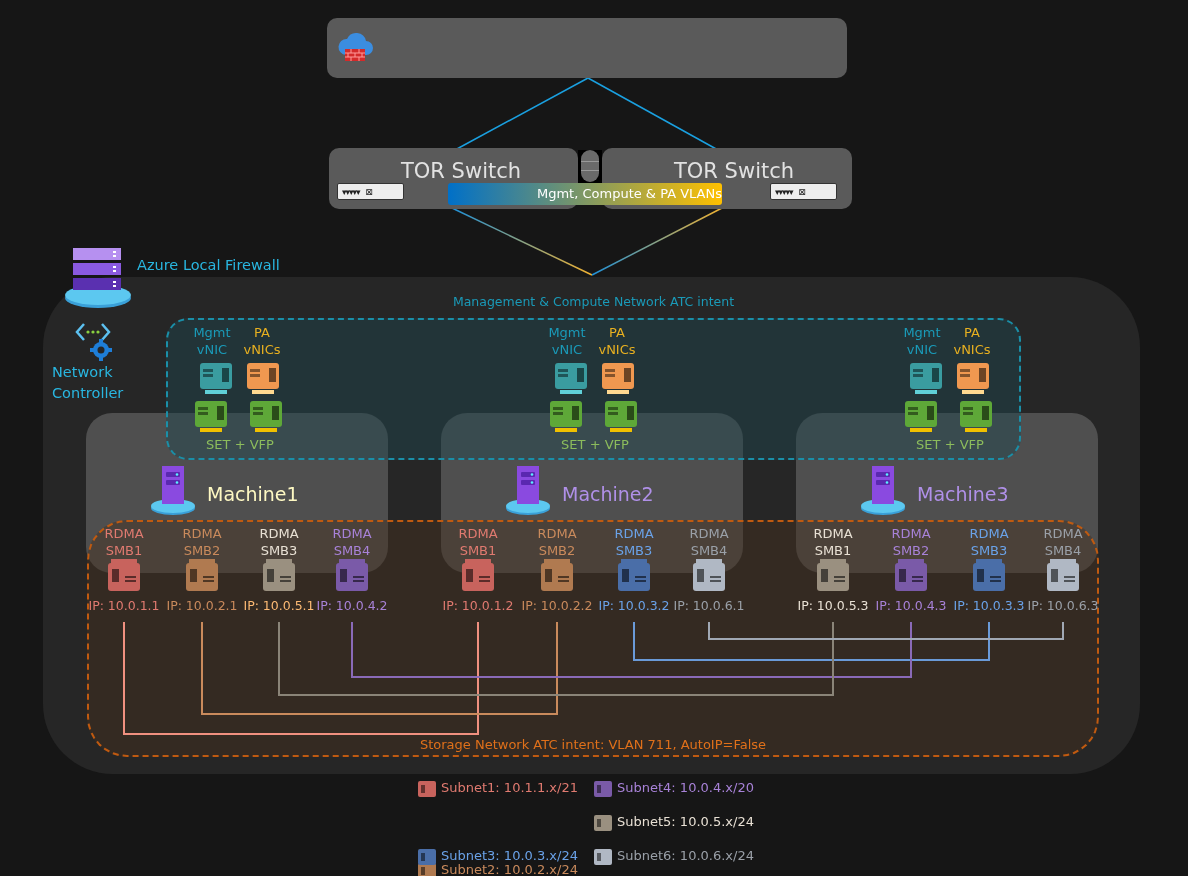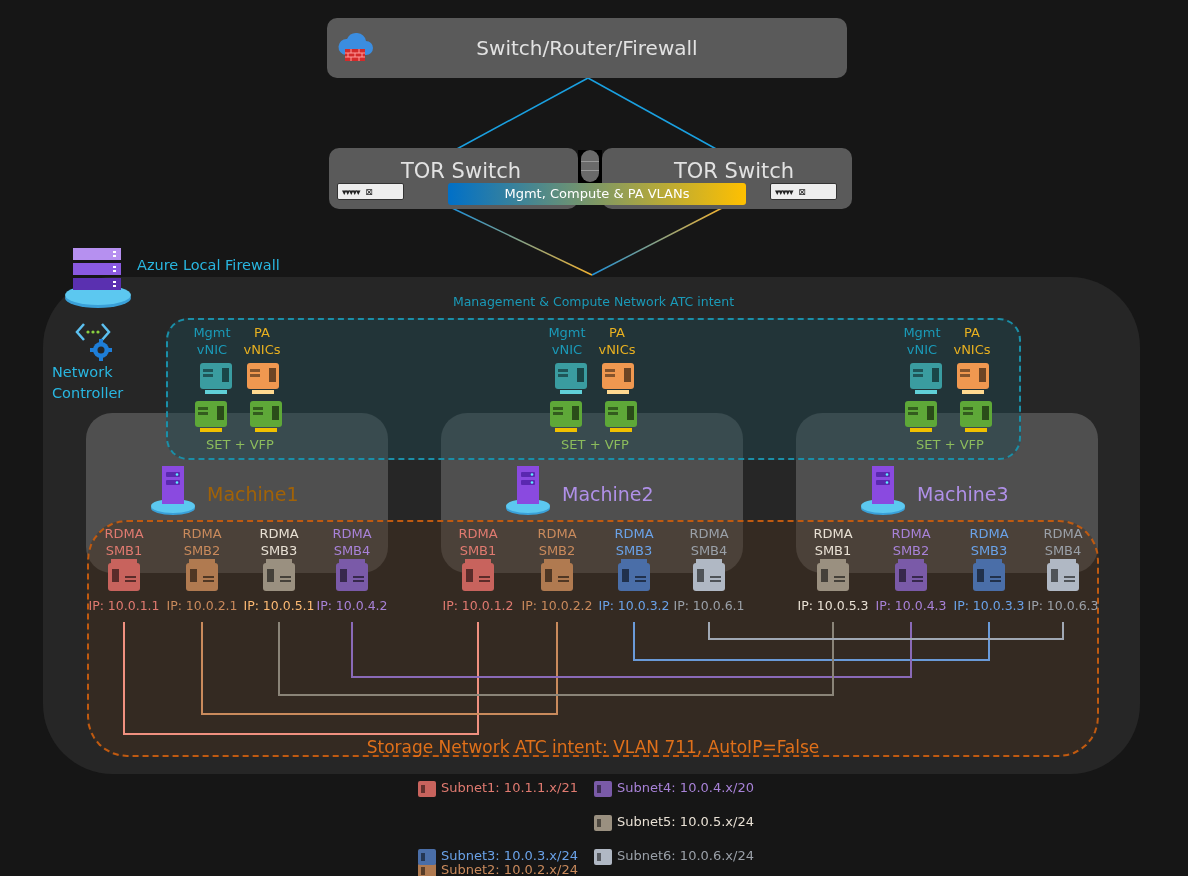--- a/index.html
+++ b/index.html
@@ -45,37 +45,36 @@
   <line x1="452" y1="208" x2="592" y2="275" stroke="url(#gl)" stroke-width="1.5"></line>
   <line x1="722" y1="208" x2="592" y2="275" stroke="url(#gr)" stroke-width="1.5"></line>
 </svg>
 
 <div class="box" style="left:327px;top:18px;width:520px;height:60px;">
   <svg class="abs" style="left:10px;top:11px" width="38" height="36" viewBox="0 0 38 36">
     <path d="M9 26 a8 8 0 0 1 1-16 a10 10 0 0 1 19 2 a7 7 0 0 1 0 14z" fill="#3b8de0"></path>
     <rect x="8" y="20" width="20" height="12" fill="#d42a2a"></rect>
     <path d="M8 24h20M8 28h20M14 20v4M22 20v4M11 24v4M18 24v4M25 24v4M14 28v4M22 28v4" stroke="#ff9a9a" stroke-width="1"></path>
   </svg>
-  <div class="abs title-top" style="left:0;width:520px;top:18px;text-align:center;">Switch/Router/Firewall</div>
 </div>
 
 <div class="box" style="left:329px;top:148px;width:249px;height:61px;">
   <div class="abs tor-title" style="left:72px;top:11px;">TOR Switch</div>
   <div class="abs" style="left:8px;top:35px;width:67px;height:17px;background:#eee;border:1px solid #333;border-radius:2px;font-size:9px;line-height:17px;color:#222;padding-left:4px;box-sizing:border-box;letter-spacing:-1px;">▾▾▾▾▾ &nbsp;&nbsp;⊠</div>
 </div>
 <div class="box" style="left:602px;top:148px;width:250px;height:61px;">
   <div class="abs tor-title" style="left:72px;top:11px;">TOR Switch</div>
   <div class="abs" style="left:168px;top:35px;width:67px;height:17px;background:#eee;border:1px solid #333;border-radius:2px;font-size:9px;line-height:17px;color:#222;padding-left:4px;box-sizing:border-box;letter-spacing:-1px;">▾▾▾▾▾ &nbsp;&nbsp;⊠</div>
 </div>
 <div class="abs" style="left:578px;top:150px;width:24px;height:34px;background:#000;">
   <div style="position:absolute;left:3px;top:0;width:18px;height:32px;border-radius:9px;background:#6a6a6a;border-top:0;"></div>
   <div style="position:absolute;left:3px;top:11px;width:18px;height:1px;background:#999;"></div>
   <div style="position:absolute;left:3px;top:20px;width:18px;height:1px;background:#999;"></div>
 </div>
-<div class="abs" style="left:448px;top:183px;width:298px;height:22px;border-radius:3px;background:linear-gradient(90deg,#0070c8,#ffc000);color:#fff;font-size:13px;line-height:22px;text-align:center;">
+<div class="abs" style="left:448px;top:183px;width:274px;height:22px;border-radius:3px;background:linear-gradient(90deg,#0070c8,#ffc000);color:#fff;font-size:13px;line-height:22px;text-align:right;">
   <span>Mgmt, Compute &amp; PA VLANs</span>
 </div>
 
 <div class="instance"></div>
 
 <svg class="abs" style="left:63px;top:246px" width="70" height="66" viewBox="0 0 70 66">
   <ellipse cx="35" cy="52" rx="33" ry="10" fill="#3aa0d8"></ellipse>
   <ellipse cx="35" cy="49" rx="33" ry="10" fill="#5cc8f0"></ellipse>
   <rect x="10" y="2" width="48" height="12" fill="#b690f0"></rect>
   <rect x="10" y="17" width="48" height="12" fill="#8a5ae0"></rect>
@@ -109,21 +108,21 @@
   <div>Controller</div>
 </div>
 
 <div class="machine" style="left:86px;"></div>
 <div class="machine" style="left:441px;"></div>
 <div class="machine" style="left:796px;"></div>
 
 <div class="mgmt-zone"></div>
 <div class="abs" style="left:166px;width:855px;text-align:center;top:294px;color:#1a9ab8;font-size:12.5px;">Management &amp; Compute Network ATC intent</div>
 <div class="storage-zone"></div>
-<div class="abs" style="left:87px;width:1012px;text-align:center;top:737px;color:#e0701a;font-size:17px;">Storage Network ATC intent: VLAN 711, AutoIP=False</div>
+<div class="abs" style="left:87px;width:1012px;text-align:center;top:737px;color:#e0701a;font-size:13px;">Storage Network ATC intent: VLAN 711, AutoIP=False</div>
 
 <div id="vnic-layer">
     <div>
    <div class="lbl" style="left:187px;top:324px;width:50px;color:#1a9ab8">
         <div>Mgmt</div>
         <div>vNIC</div>
       </div>
    <div class="lbl" style="left:237px;top:324px;width:50px;color:#e8b020">
         <div>PA</div>
         <div>vNICs</div>
@@ -194,21 +193,21 @@
     <div>
    <svg class="abs" style="left:150px;top:464px" width="46" height="52" viewBox="0 0 46 52">
      <ellipse cx="23" cy="44" rx="22" ry="7" fill="#3aa0d8"></ellipse>
         <ellipse cx="23" cy="42" rx="22" ry="7" fill="#5cc8f0"></ellipse>
      <rect x="12" y="2" width="22" height="38" fill="#8a4ae0"></rect>
      <rect x="16" y="8" width="14" height="5" rx="1" fill="#5a28b0"></rect>
         <rect x="16" y="16" width="14" height="5" rx="1" fill="#5a28b0"></rect>
      <circle cx="27" cy="10.5" r="1.3" fill="#5cf0ff"></circle>
         <circle cx="27" cy="18.5" r="1.3" fill="#5cf0ff"></circle>
    </svg>
-   <div class="abs" style="left:207px;top:483px;font-size:19px;color:#a16207">Machine1</div>
+   <div class="abs" style="left:207px;top:483px;font-size:19px;color:#fef9c3">Machine1</div>
      <div class="lbl" style="left:94px;top:525px;width:60px;color:#e07a70">
         <div>RDMA</div>
         <div>SMB1</div>
       </div>
      <div class="snic" style="left:108px;top:563px;background:#c8635d">
         <div class="top" style="background:#c8635d"></div>
       </div>
      <div class="ip" style="left:84px;top:598px;color:#e07a70">IP: 10.0.1.1</div>
      <div class="lbl" style="left:172px;top:525px;width:60px;color:#c98a5c">
         <div>RDMA</div>

